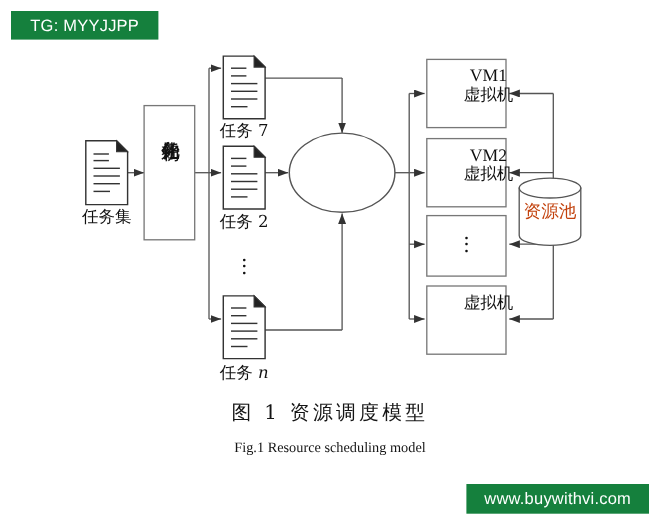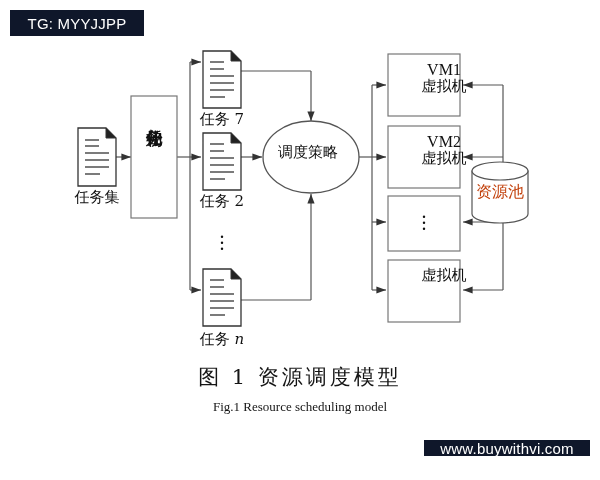--- a/index.html
+++ b/index.html
@@ -12,51 +12,51 @@
   }
   #root {
     position: relative;
     width: 600px;
     height: 480px;
     background: #ffffff;
   }
   
   .wm {
     position: absolute;
-    background: #0f172a;
+    background: #15803d;
     color: #ffffff;
     font-family: "Liberation Sans", "DejaVu Sans", sans-serif;
     display: flex;
     align-items: center;
     justify-content: center;
     letter-spacing: 0.2px;
     white-space: nowrap;
   }
   #wm-top {
     left: 10px; top: 10px;
     width: 134px; height: 26px;
     font-size: 15px;
   }
   #wm-bottom {
     left: 424px; top: 440px;
-    width: 166px; height: 16px;
+    width: 166px; height: 27px;
     font-size: 15px;
   }
   
   #diagram {
     position: absolute;
     left: 0; top: 0;
     width: 600px; height: 480px;
   }
   .caption-cn {
     position: absolute;
     left: 0; top: 363px;
     width: 600px;
     text-align: center;
-    font-size: 21px;
+    font-size: 18px;
     letter-spacing: 3px;
     color: #151515;
     font-family: "DejaVu Serif", "Liberation Serif", serif;
   }
   .caption-en {
     position: absolute;
     left: 0; top: 399px;
     width: 600px;
     text-align: center;
     font-size: 13px;
@@ -246,21 +246,20 @@
   <div class="doc-label" style="left:177px; top:192px;">任务 2</div>
   <div class="dots" style="left:198px; top:228px; width:48px; height:34px;">
     <div>.</div>
     <div>.</div>
     <div>.</div>
   </div>
   <div class="doc-label" style="left:177px; top:330px;">
     <span>任务 <span class="it">n</span></span>
   </div>
 
-  <div class="ellipse-text">调度策略</div>
 
   <div class="vmbox-text" style="left:388px; top:62px;">
     <div class="vm-title">VM1</div>
     <div class="vm-sub">虚拟机</div>
   </div>
   <div class="vmbox-text" style="left:388px; top:134px;">
     <div class="vm-title">VM2</div>
     <div class="vm-sub">虚拟机</div>
   </div>
   <div class="dots" style="left:400px; top:208px; width:48px; height:34px;">

